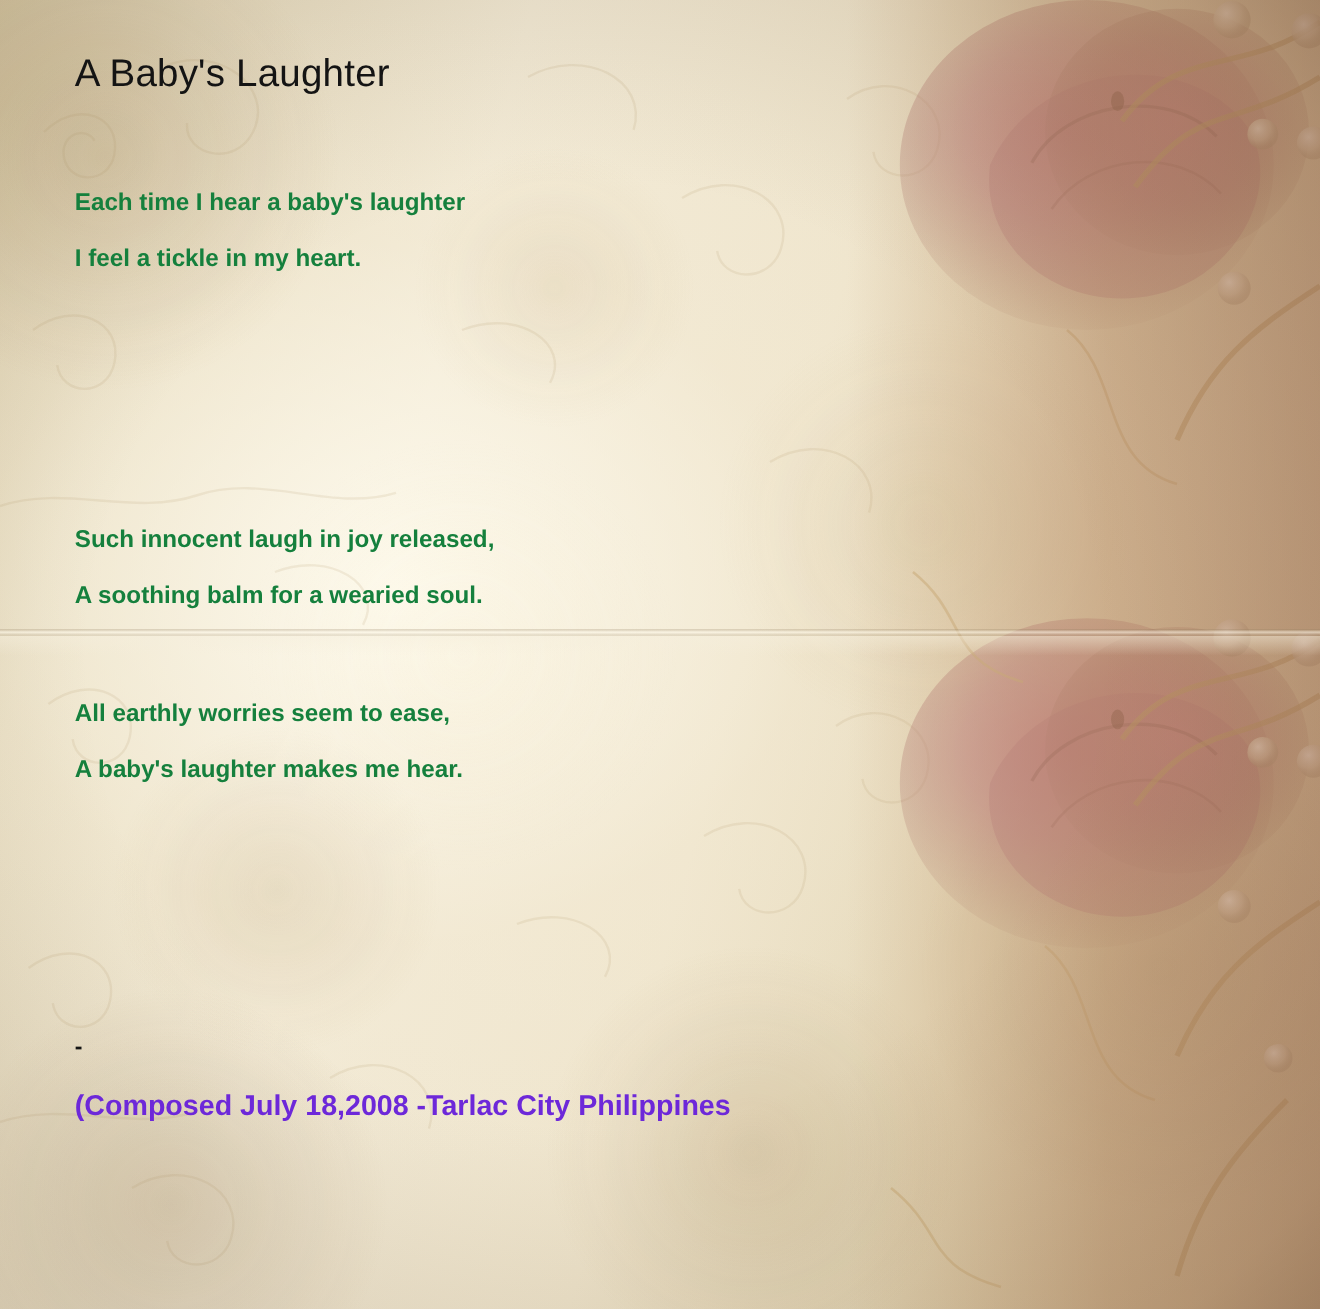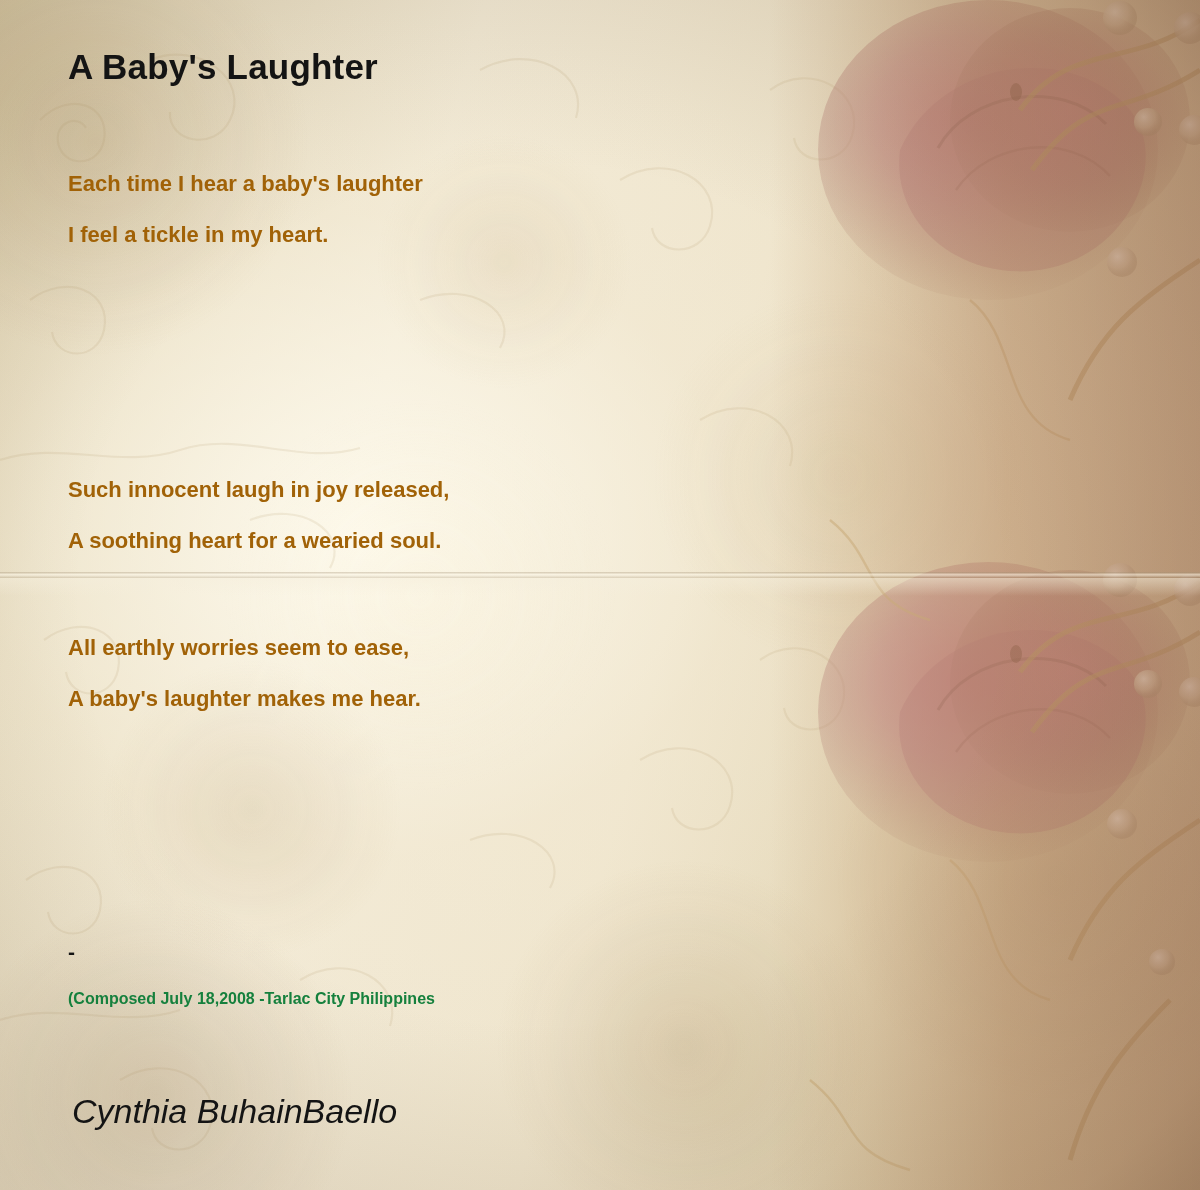--- a/index.html
+++ b/index.html
@@ -90,53 +90,53 @@
   
   .content {
     position: absolute;
     inset: 0;
   }
   .poem-title {
     position: absolute;
     left: 68px;
     top: 47px;
     font-size: 35px;
-    font-weight: bold;
+    font-weight: normal;
     color: #141414;
     letter-spacing: 0.2px;
   }
   .stanza {
     position: absolute;
     left: 68px;
     font-size: 22px;
     font-weight: bold;
-    color: #a16207;
+    color: #15803d;
     line-height: 51px;
     white-space: pre;
   }
   .s1 { top: 158px; }
   .s2 { top: 310px; }
   .s3 { top: 464px; }
   .s4 { top: 622px; }
 
   .dash {
     position: absolute;
     left: 68px;
     top: 940px;
     font-size: 21px;
     font-weight: bold;
     color: #141414;
   }
   .composed {
     position: absolute;
     left: 68px;
     top: 990px;
-    font-size: 16px;
+    font-size: 26px;
     font-weight: bold;
-    color: #15803d;
+    color: #6d28d9;
   }
   .author {
     position: absolute;
     left: 72px;
     top: 1092px;
     font-size: 34px;
     font-style: italic;
     color: #141414;
   }
 </style>
@@ -250,22 +250,21 @@
 
   <div class="seam"></div>
   <div class="seam-below"></div>
 
   <div class="content">
     <div class="poem-title">A Baby's Laughter</div>
 
     <div class="stanza s1">Each time I hear a baby's laughter
 I feel a tickle in my heart.</div>
     <div class="stanza s3">Such innocent laugh in joy released,
-A soothing heart for a wearied soul.</div>
+A soothing balm for a wearied soul.</div>
     <div class="stanza s4">All earthly worries seem to ease,
 A baby's laughter makes me hear.</div>
 
     <div class="dash">-</div>
     <div class="composed">(Composed July 18,2008 -Tarlac City Philippines</div>
-    <div class="author">Cynthia BuhainBaello</div>
   </div>
 
 </div>
 
 </body></html>

